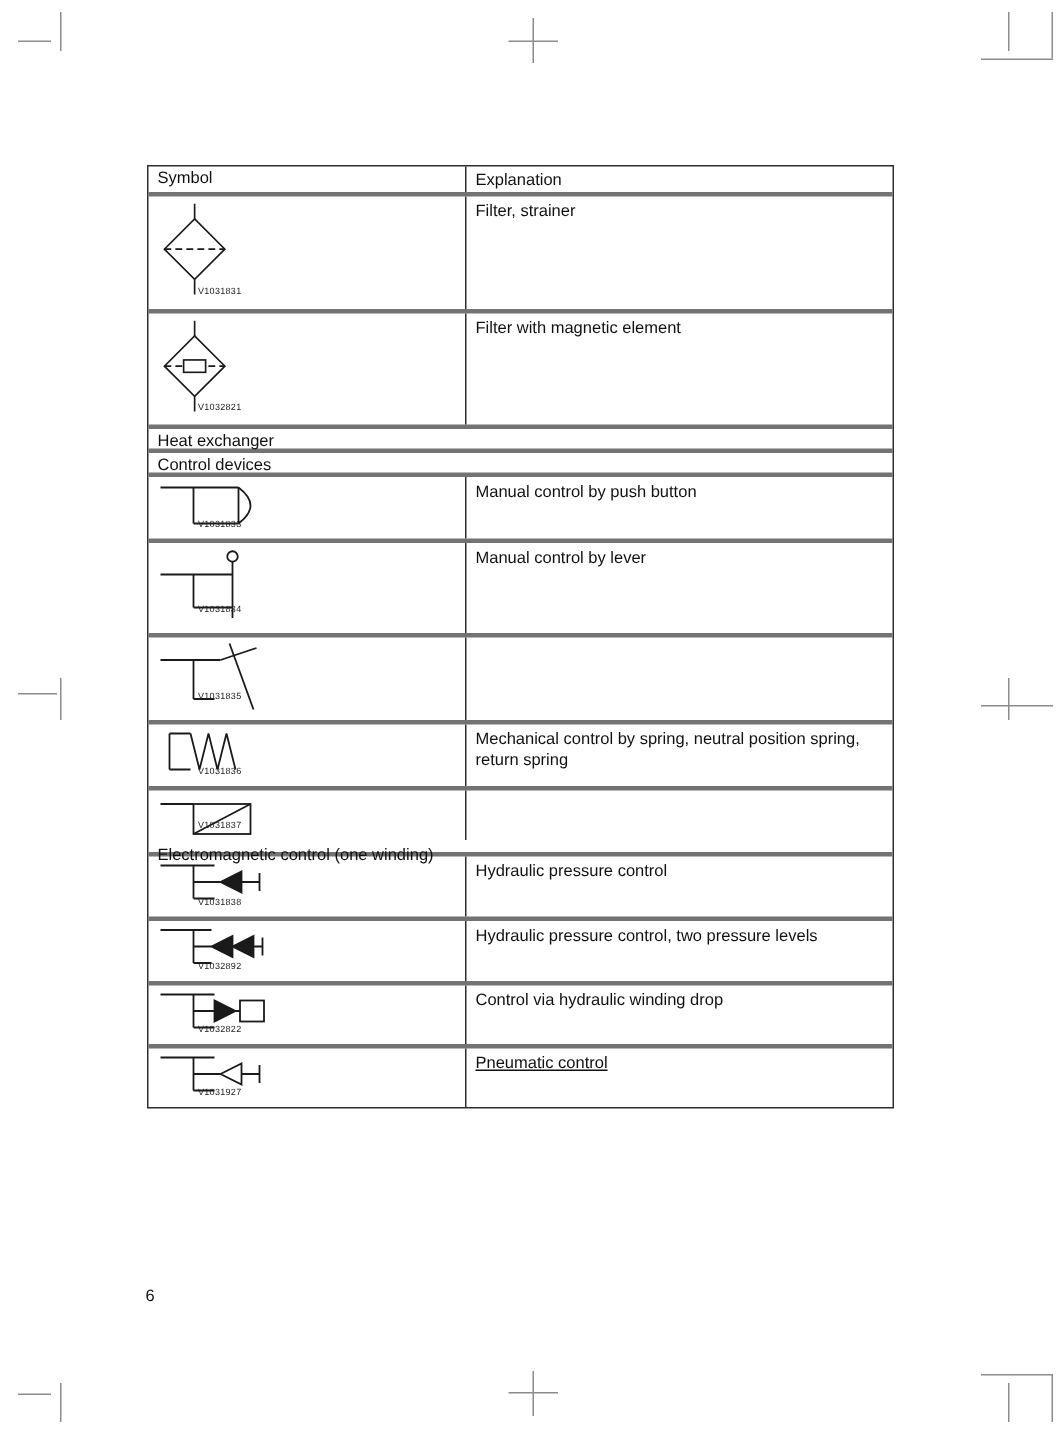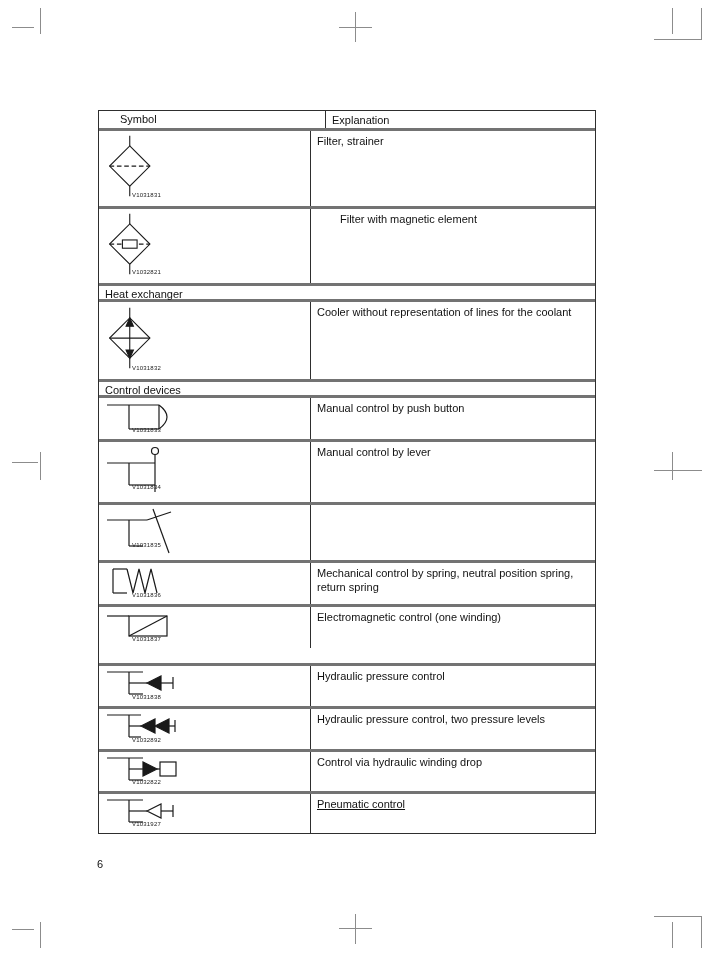--- a/index.html
+++ b/index.html
@@ -9,21 +9,21 @@
   }
   
   .cm{position:absolute;background:#8c8c8c;}
   
   .symtable{position:absolute;left:98px;top:110px;width:498px;border:1px solid #2e2e2e;box-sizing:border-box;background:#fff;}
   .row{display:flex;border-top:3px solid #737373;box-sizing:border-box;}
   .row.first{border-top:none;}
   .sym-cell{width:212px;border-right:1px solid #2e2e2e;box-sizing:border-box;position:relative;}
   .exp-cell{flex:1;padding:3px 8px 0 6px;font-size:11px;line-height:1.3;box-sizing:border-box;}
   .hcell{font-size:11px;padding-top:2px;}
-  .head .sym-cell{padding-left:6px;margin-left:15px;}
+  .head .sym-cell{padding-left:6px;}
   .section-cell{width:100%;padding:2px 0 0 6px;font-size:11px;box-sizing:border-box;}
   .sym{display:block;margin:3px 0 0 6px;}
   .sym.tall{margin-top:4px;}
   .vcode{position:absolute;left:33px;bottom:6px;font-size:6px;color:#222;letter-spacing:.2px;}
   .vcode.hi{bottom:12px;}
   .vcode.filt{bottom:8px;}
   .pagenum{position:absolute;left:97px;top:858px;font-size:11px;}
   svg line,svg polyline,svg path,svg polygon,svg rect,svg circle{stroke:#1a1a1a;stroke-width:1.2;fill:none;}
   svg .fill{fill:#1a1a1a;stroke:#1a1a1a;}
   svg .white{fill:#ffffff;}
@@ -63,53 +63,38 @@
         <line x1="27" y1="2" x2="27" y2="13"></line>
         <polygon points="27,13 49,35 27,57 5,35"></polygon>
         <line x1="5" y1="35" x2="49" y2="35" stroke-dasharray="5 3"></line>
         <line x1="27" y1="57" x2="27" y2="68"></line>
       </svg>
       <div class="vcode filt">V1031831</div>
     </div>
     <div class="exp-cell">Filter, strainer</div>
   </div>
 
-  <div class="row" style="height:77px;gap:23px;">
+  <div class="row" style="height:77px;">
     <div class="sym-cell">
       <svg class="sym" width="55" height="66" viewBox="0 0 60 72">
         <line x1="27" y1="2" x2="27" y2="13"></line>
         <polygon points="27,13 49,35 27,57 5,35"></polygon>
         <line x1="5" y1="35" x2="49" y2="35" stroke-dasharray="5 3"></line>
         <rect class="white" x="19" y="30.5" width="16" height="9"></rect>
         <line x1="27" y1="57" x2="27" y2="68"></line>
       </svg>
       <div class="vcode filt">V1032821</div>
     </div>
     <div class="exp-cell">Filter with magnetic element</div>
   </div>
 
   <div class="row" style="height:16px;">
     <div class="section-cell">Heat exchanger</div>
   </div>
 
-  <div class="row" style="height:80px;">
-    <div class="sym-cell">
-      <svg class="sym tall" width="55" height="66" viewBox="0 0 60 72">
-        <line x1="27" y1="2" x2="27" y2="13"></line>
-        <polygon points="27,13 49,35 27,57 5,35"></polygon>
-        <line x1="5" y1="35" x2="49" y2="35"></line>
-        <line x1="27" y1="13" x2="27" y2="57"></line>
-        <polygon class="fill" points="27,13 23,22 31,22"></polygon>
-        <polygon class="fill" points="27,57 23,48 31,48"></polygon>
-        <line x1="27" y1="57" x2="27" y2="68"></line>
-      </svg>
-      <div class="vcode filt">V1031832</div>
-    </div>
-    <div class="exp-cell">Cooler without representation of lines for the coolant</div>
-  </div>
 
   <div class="row" style="height:16px;">
     <div class="section-cell">Control devices</div>
   </div>
 
   <div class="row" style="height:44px;">
     <div class="sym-cell">
       <svg class="sym" width="76" height="32" viewBox="0 0 76 32">
         <line x1="2" y1="4" x2="54" y2="4"></line>
         <line x1="24" y1="4" x2="24" y2="28"></line>
@@ -155,33 +140,33 @@
         <line x1="8" y1="3" x2="8" y2="27"></line>
         <line x1="8" y1="3" x2="22" y2="3"></line>
         <line x1="8" y1="27" x2="22" y2="27"></line>
         <polyline points="22,3 28,27 34,3 40,27 46,3 52,27"></polyline>
       </svg>
       <div class="vcode">V1031836</div>
     </div>
     <div class="exp-cell">Mechanical control by spring, neutral position spring, return spring</div>
   </div>
 
-  <div class="row" style="height:44px;">
+  <div class="row" style="height:44px;flex-direction:column;">
     <div class="sym-cell">
       <svg class="sym" width="76" height="30" viewBox="0 0 76 30">
         <line x1="2" y1="6" x2="24" y2="6"></line>
         <rect x="24" y="6" width="38" height="20"></rect>
         <line x1="24" y1="26" x2="62" y2="6"></line>
       </svg>
       <div class="vcode">V1031837</div>
     </div>
     <div class="exp-cell">Electromagnetic control (one winding)</div>
   </div>
 
-  <div class="row" style="height:43px;margin-top:15px;">
+  <div class="row" style="height:43px;">
     <div class="sym-cell">
       <svg class="sym" width="76" height="28" viewBox="0 0 76 28">
         <line x1="2" y1="3" x2="38" y2="3"></line>
         <line x1="24" y1="3" x2="24" y2="25"></line>
         <line x1="24" y1="25" x2="38" y2="25"></line>
         <line x1="24" y1="14" x2="42" y2="14"></line>
         <polygon class="fill" points="42,14 56,7 56,21"></polygon>
         <line x1="56" y1="14" x2="68" y2="14"></line>
         <line x1="68" y1="8" x2="68" y2="20"></line>
       </svg>

